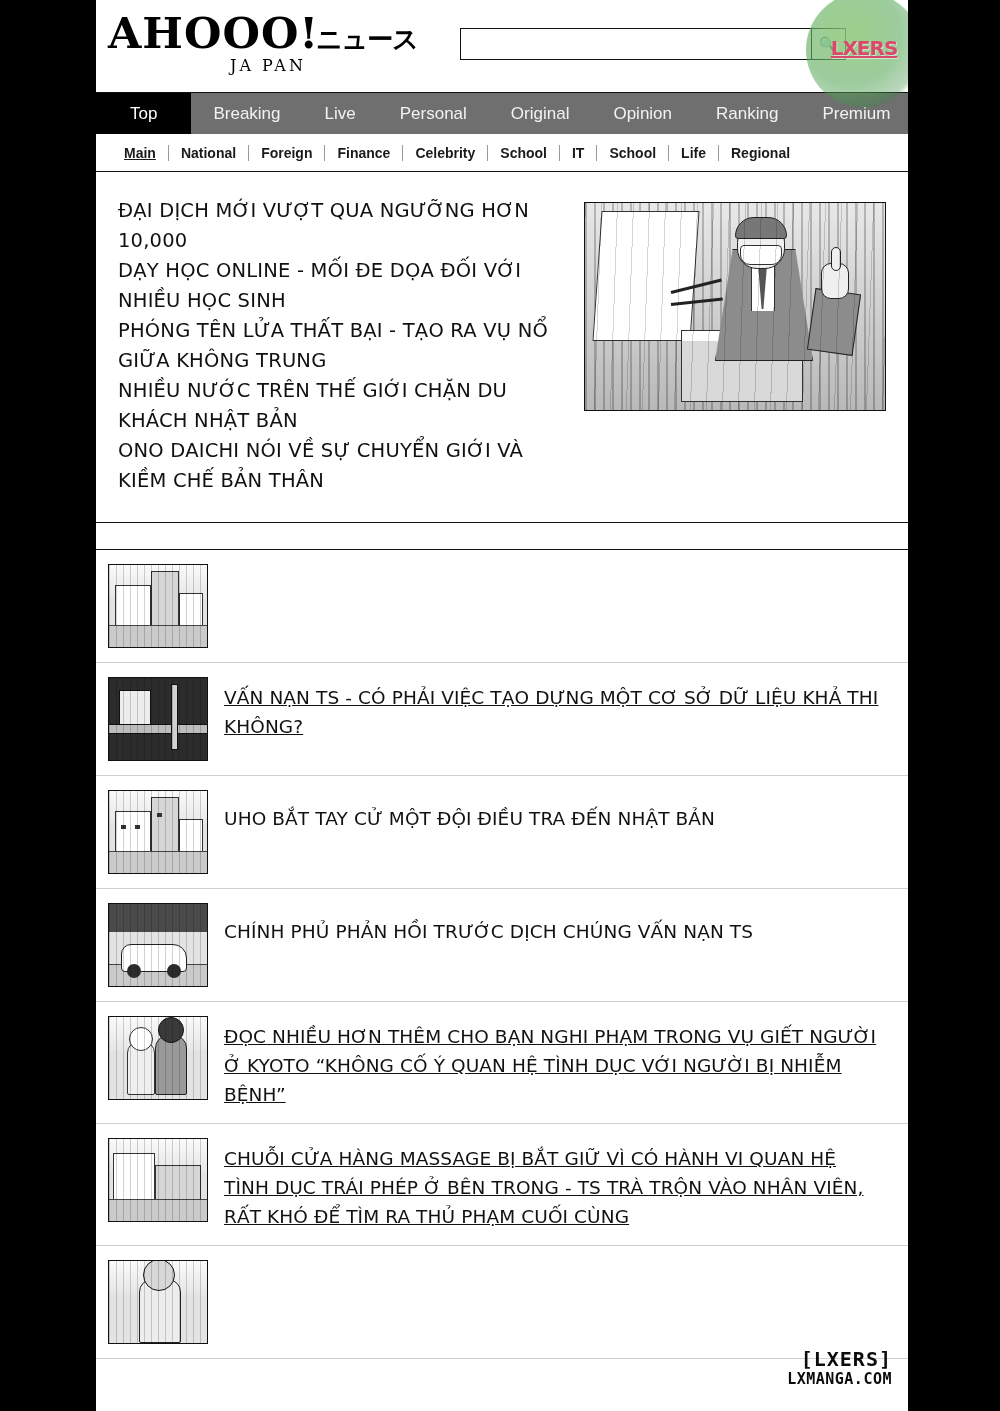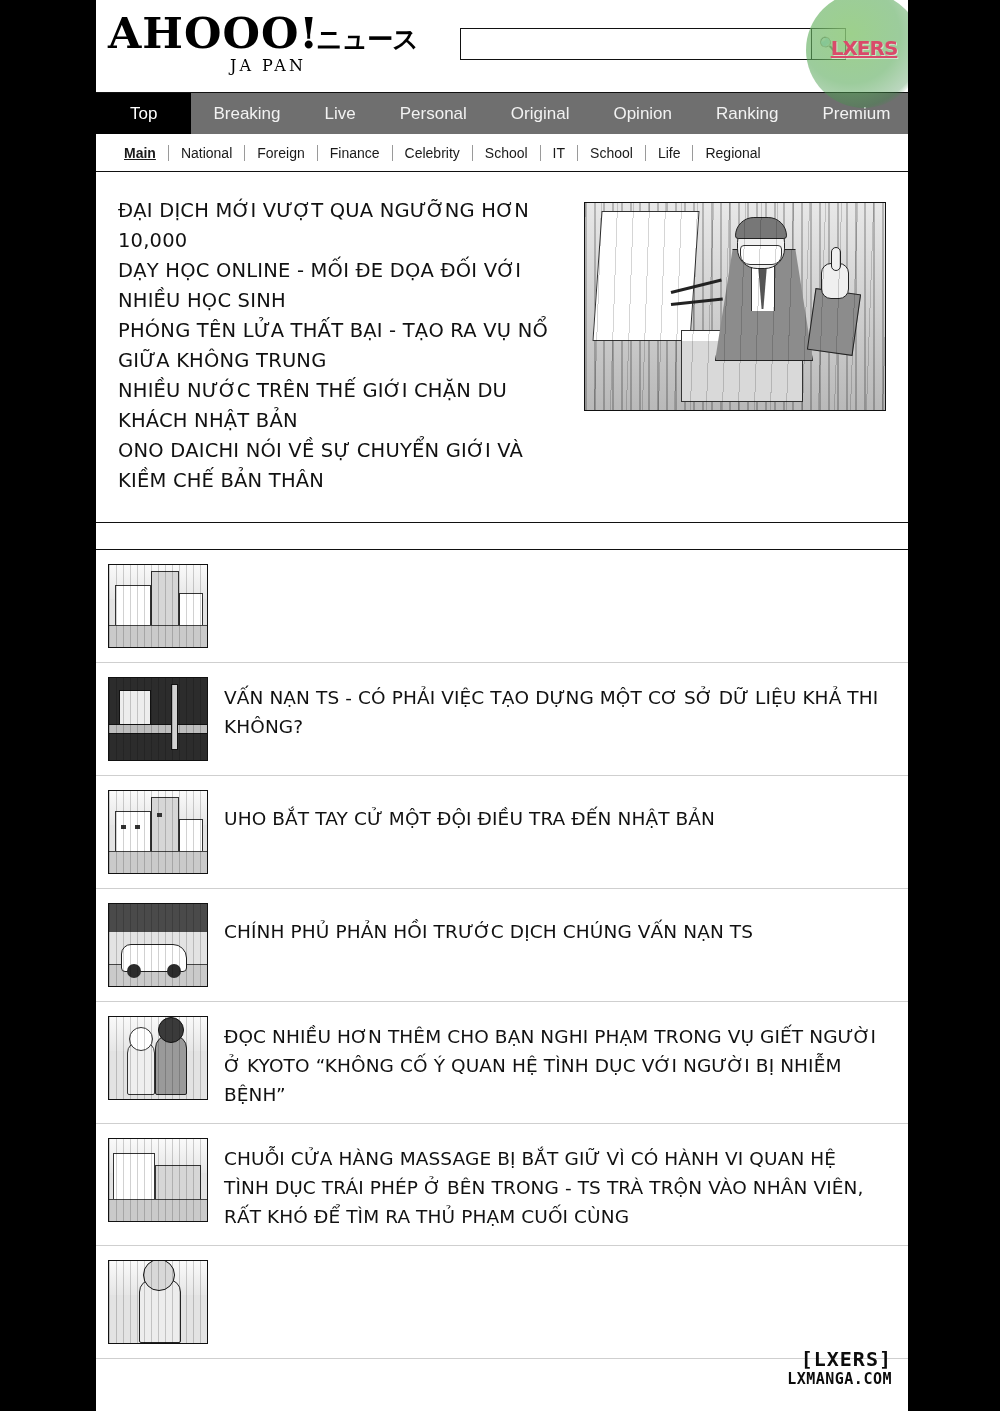--- a/index.html
+++ b/index.html
@@ -153,20 +153,21 @@
     border-bottom: 1px solid #111;
     padding-left: 16px;
     background: #fff;
   }
   .subnav .sitem {
     font-size: 14px;
     color: #1a1a1a;
     padding: 0 12px;
     cursor: pointer;
     white-space: nowrap;
+    font-weight: bold;
   }
   .subnav .sitem.active {
     text-decoration: underline;
     font-weight: bold;
   }
   .subnav .sep {
     width: 1px;
     height: 16px;
     background: #9a9a9a;
   }
@@ -359,21 +360,21 @@
     position: absolute; left: 62px; top: 6px; width: 5px; bottom: 10px; background: #d0d0d0; border: 1px solid #111;
   }
   .art-title {
     font-family: "DejaVu Sans", sans-serif;
     font-size: 18.5px;
     line-height: 29px;
     color: #111;
     padding-top: 14px;
     letter-spacing: .1px;
   }
-  .art-title.multi { padding-top: 6px; }
+  .art-title.multi { padding-top: 6px; text-decoration: underline; }
 
   .watermark-text {
     position: absolute;
     right: 16px;
     bottom: 22px;
     text-align: right;
     color: #0c0c0c;
     font-family: "DejaVu Sans Mono", monospace;
     font-weight: bold;
     line-height: 20px;

